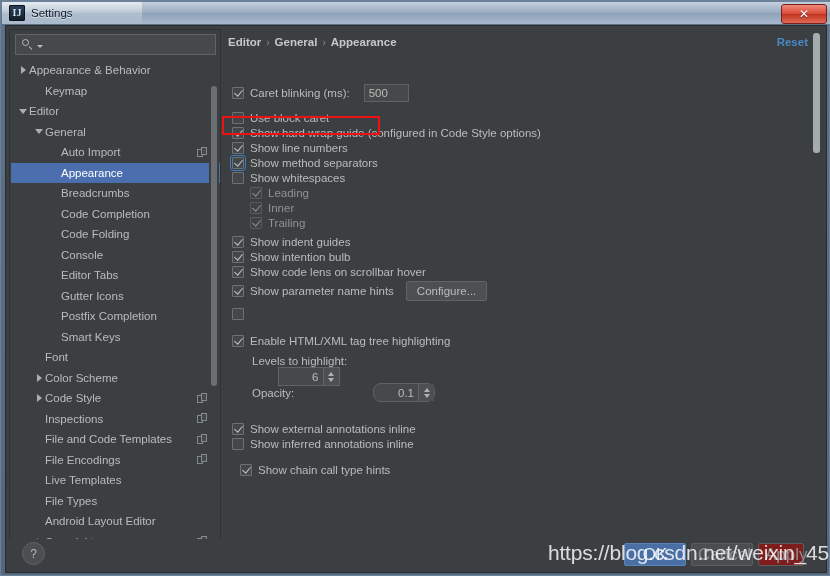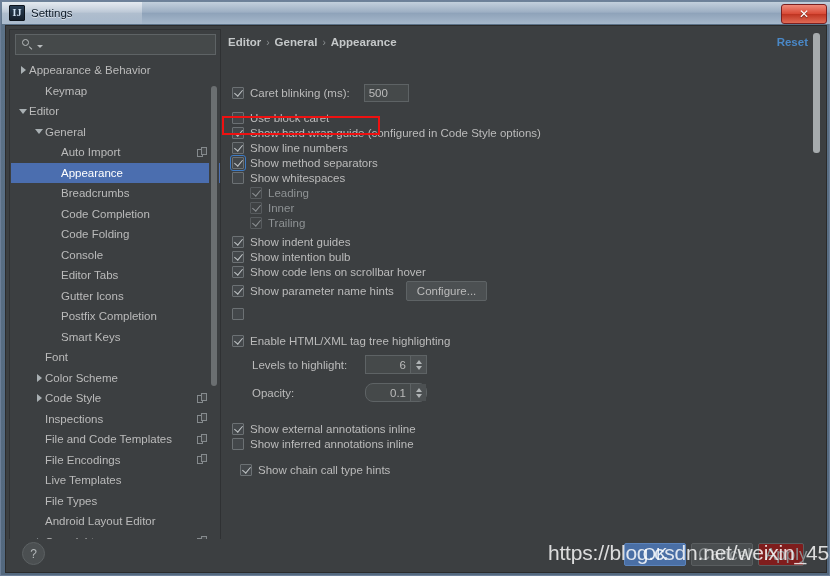--- a/index.html
+++ b/index.html
@@ -760,32 +760,32 @@
 
           <div class="row" style="position:absolute; left:0; top:253px;">
             <div class="cb"></div>
           </div>
 
           <div class="row" style="position:absolute; left:0; top:280px;">
             <div class="cb checked"></div>
             <span class="lbl">Enable HTML/XML tag tree highlighting</span>
           </div>
 
-          <div style="position:absolute; left:28px; top:302px; display:flex; align-items:center;">
+          <div style="position:absolute; left:28px; top:302px; display:flex; align-items:center;flex-direction:column;">
             <span class="lbl" style="width:98px;">Levels to highlight:</span>
             <div class="spinner" style="margin-left:15px;">
               <input type="text" value="6" style="">
               <div class="spin-btns">
                 <div class="spin-up"></div>
                 <div class="spin-down"></div>
               </div>
             </div>
           </div>
 
-          <div style="position:absolute; left:28px; top:330px; display:flex; align-items:center;">
+          <div style="position:absolute; left:28px; top:330px; display:flex; align-items:center;gap:8px;">
             <span class="lbl" style="width:98px;">Opacity:</span>
             <div class="spinner" style="margin-left:15px;border-radius:8px;">
               <input type="text" value="0.1" style="">
               <div class="spin-btns">
                 <div class="spin-up"></div>
                 <div class="spin-down"></div>
               </div>
             </div>
           </div>
 

